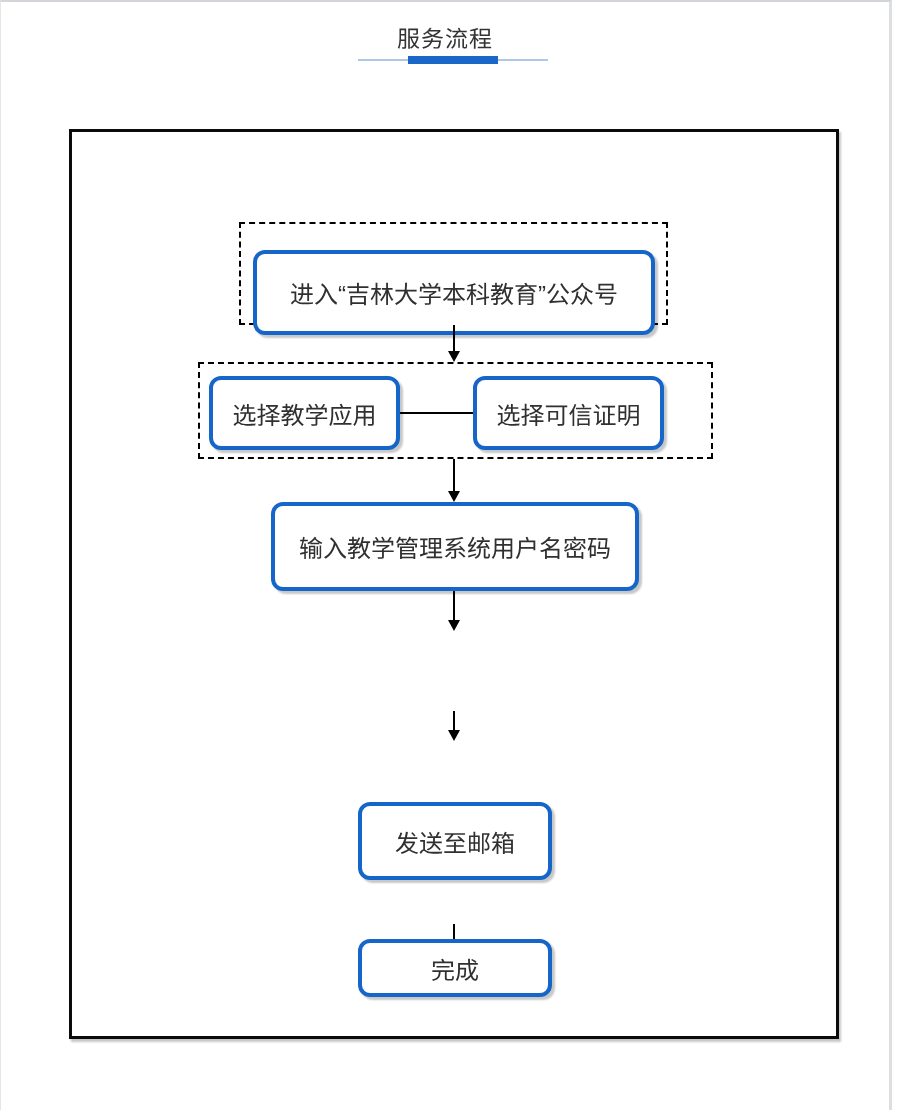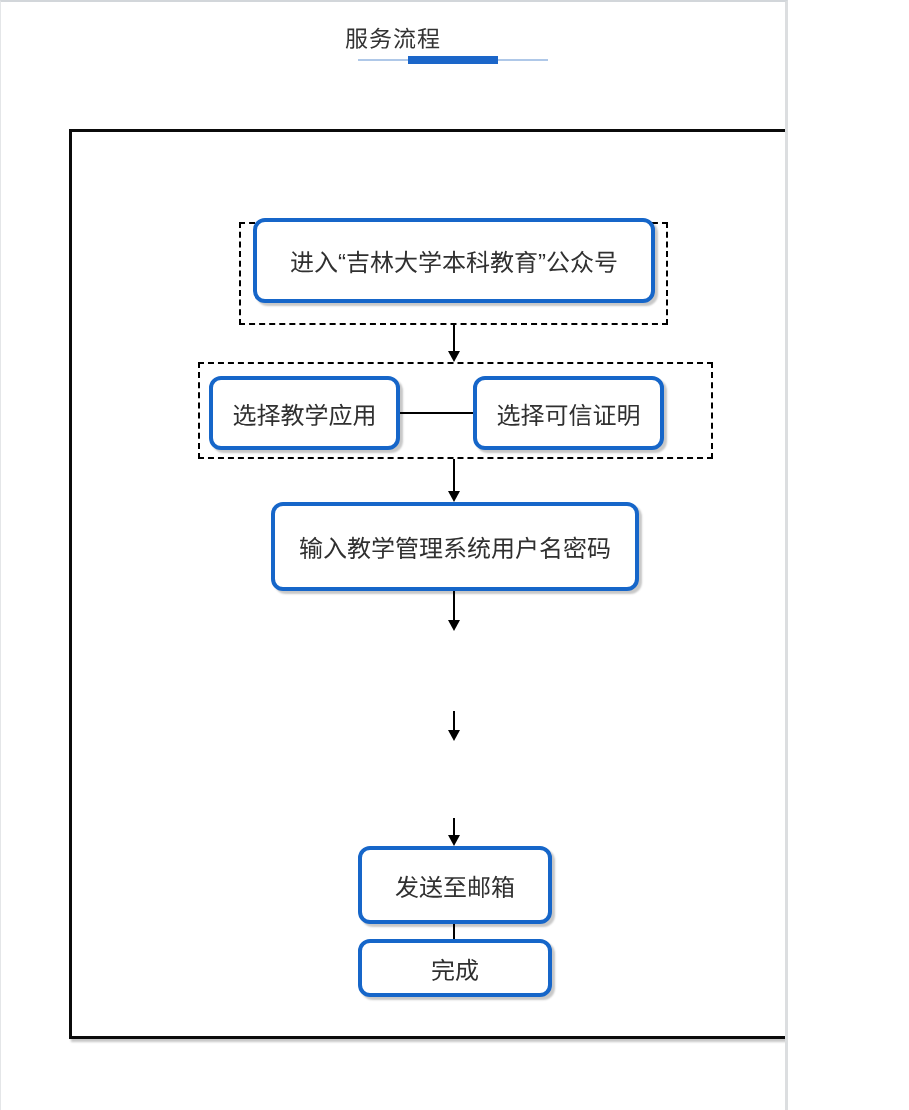--- a/index.html
+++ b/index.html
@@ -1,21 +1,21 @@
 <!DOCTYPE html>
 <html lang="zh-CN"><head>
 <meta charset="utf-8">
 <style>
   html, body { margin: 0; padding: 0; background: #fff; }
   * { box-sizing: border-box; }
   body { font-family: "Liberation Sans", "DejaVu Sans", sans-serif; }
 
   .page {
     position: relative;
-    width: 788px;
+    width: 892px;
     height: 1110px;
     background: #ffffff;
     border-top: 2px solid #d2d6da;
     border-left: 1px solid #e4e6e8;
     border-right: 3px solid #dcdee0;
     overflow: hidden;
   }
 
   
   .section-title {
@@ -94,30 +94,30 @@
     box-shadow: 3px 3px 2px rgba(0,0,0,0.22);
     display: flex;
     align-items: center;
     justify-content: center;
     font-size: 24px;
     color: #303030;
     text-align: center;
   }
 
   .group-1 { left: 238px; top: 220px; width: 429px; height: 103px; }
-  .node-1  { left: 252px; top: 216px; width: 402px; height: 85px; }
+  .node-1  { left: 252px; top: 248px; width: 402px; height: 85px; }
 
   .group-2 { left: 197px; top: 360px; width: 515px; height: 97px; }
   .node-2a { left: 208px; top: 374px; width: 191px; height: 74px; font-family: Liberation Mono, monospace; }
   .node-2b { left: 472px; top: 374px; width: 191px; height: 74px; }
 
   .node-3  { left: 270px; top: 500px; width: 368px; height: 89px; }
   .node-4  { left: 313px; top: 629px; width: 281px; height: 80px; }
   .node-5  { left: 357px; top: 739px; width: 194px; height: 77px; }
-  .node-6  { left: 357px; top: 844px; width: 194px; height: 78px; }
+  .node-6  { left: 357px; top: 800px; width: 194px; height: 78px; }
   .node-7  { left: 357px; top: 937px; width: 194px; height: 58px; }
 
   
   .varrow {
     position: absolute;
     width: 2px;
     background: #000000;
   }
   .varrow::after {
     content: "";

